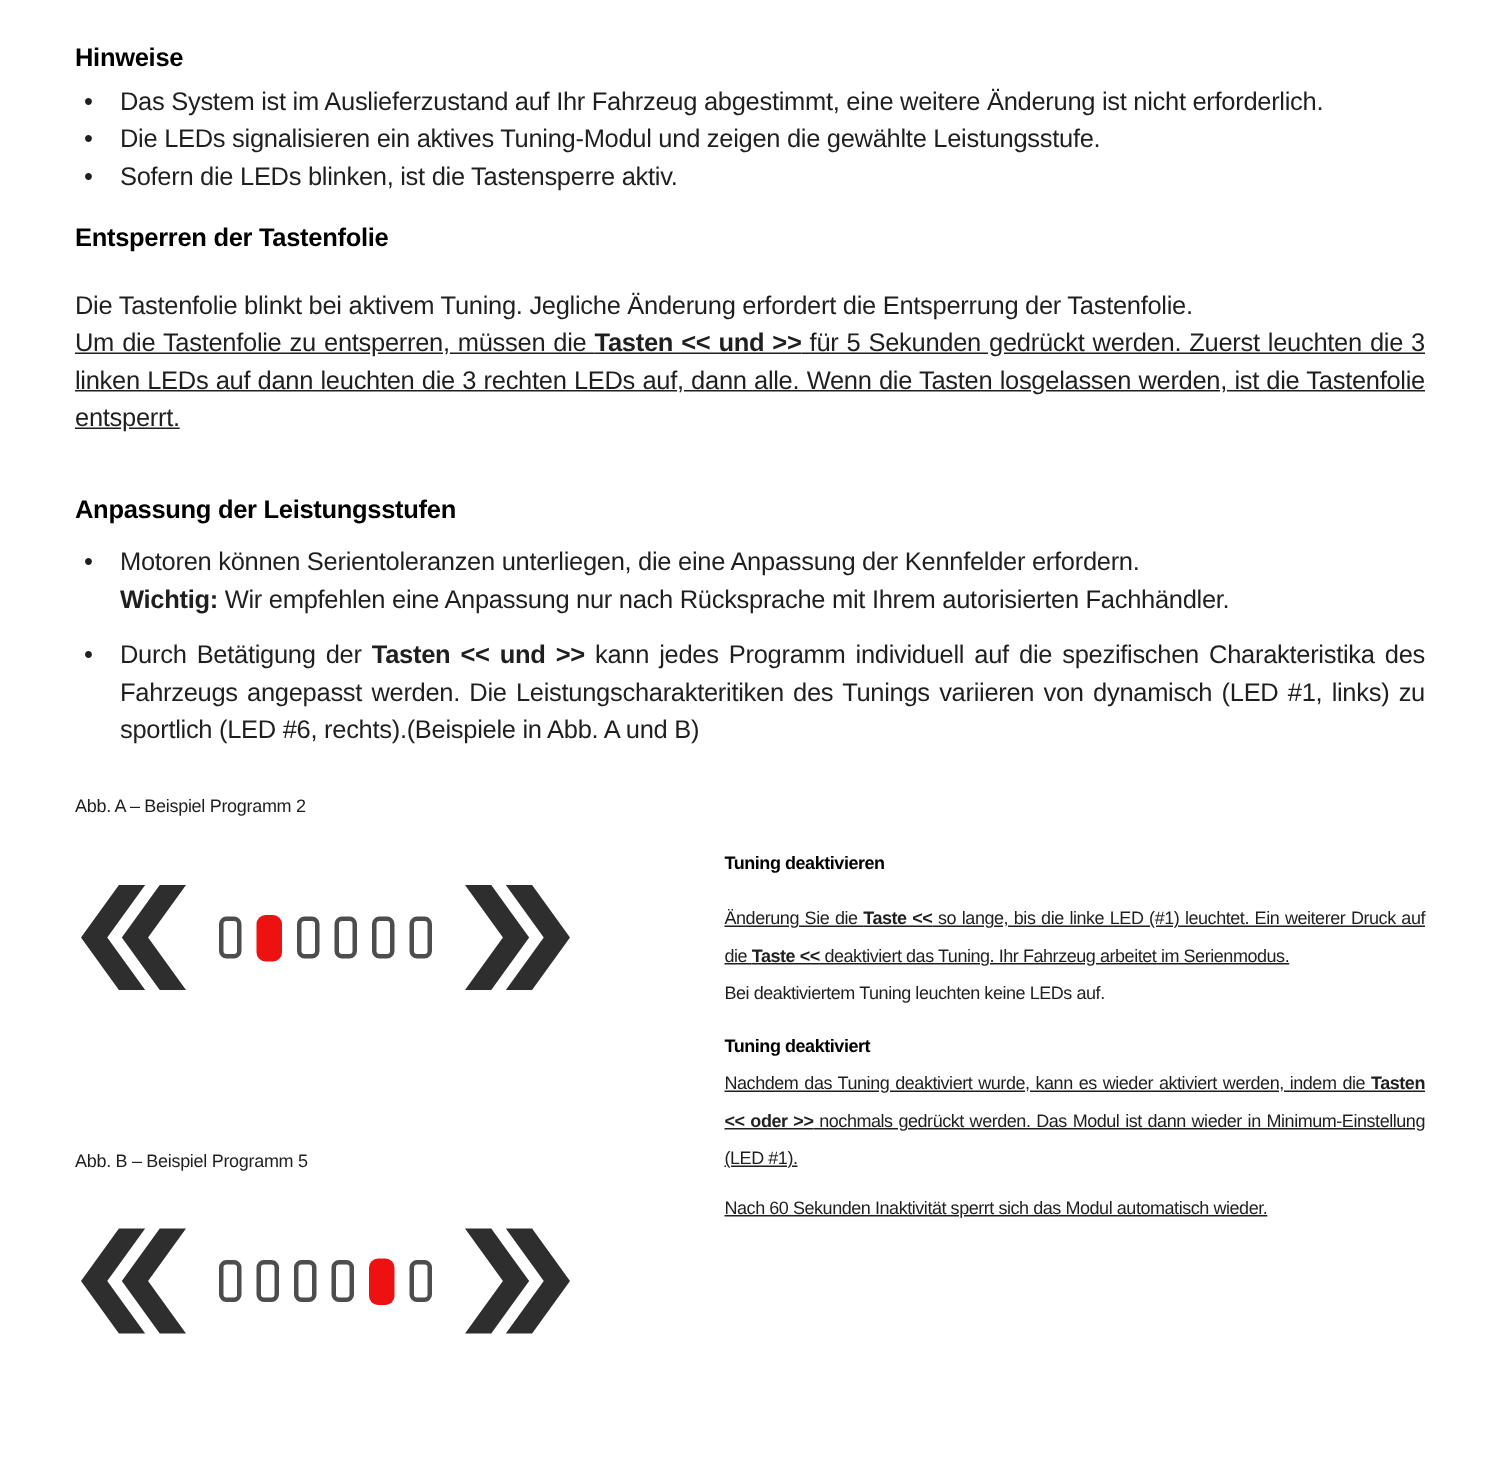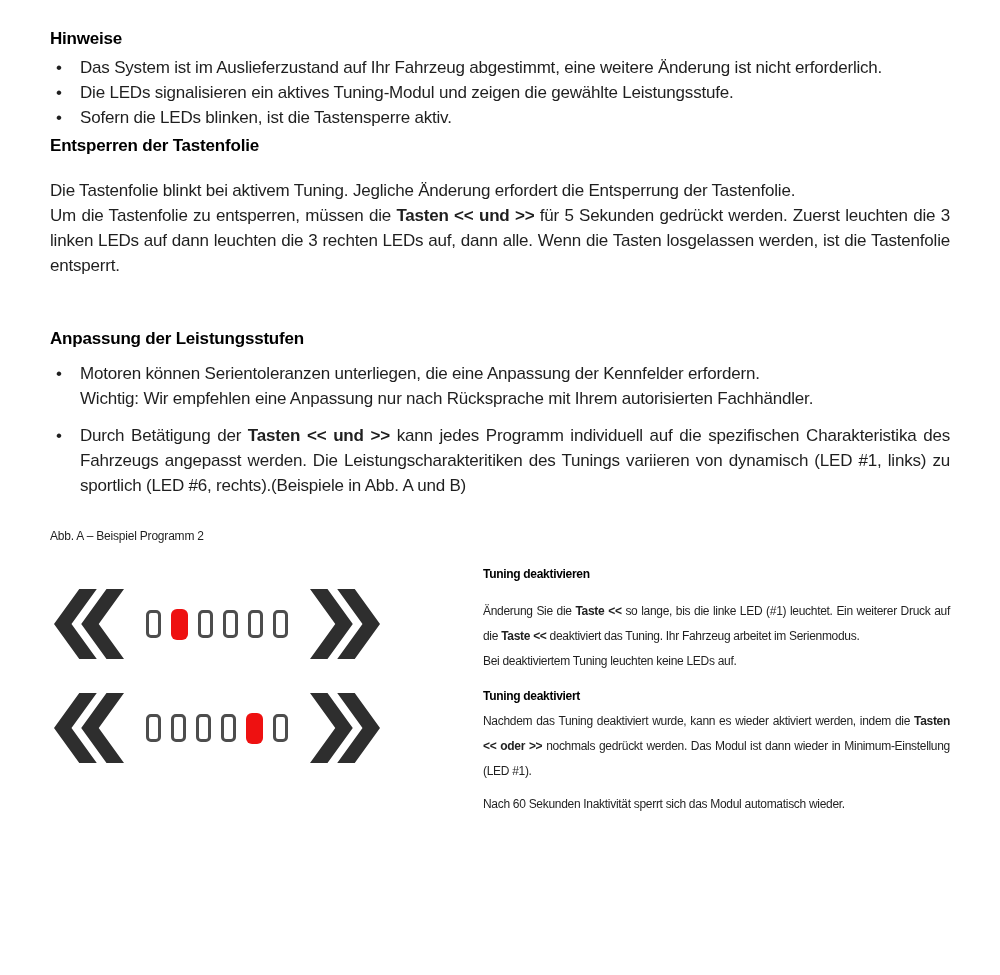--- a/index.html
+++ b/index.html
@@ -6,31 +6,31 @@
   html,body { background:#fff; }
   body {
     width:1000px; height:975px;
     font-family:"Liberation Sans", sans-serif;
     color:var(--text,#1f1f1f);
     background:var(--page_bg,#ffffff);
   }
   .page { width:1000px; height:975px; padding:26px 50px 0 50px; overflow:hidden; background:var(--page_bg,#ffffff); }
   .main { font-size:17px; line-height:25px; letter-spacing:-0.2px; }
   .hd { font-weight:bold; color:var(--heading,#000); }
-  .just { text-align:justify; }
+  .just { text-align:justify;text-decoration:underline; }
 
   .bullets { margin-top:4px; }
   .bullet-row { display:flex; }
   .bullet-row + .bullet-row { margin-top:0; }
   .bullet-dot { width:30px; padding-left:6px; flex:none; }
   .bullet-text { flex:1; text-align:justify; }
 
-  .h-entsperren { margin-top:3px; }
+  .h-entsperren { margin-top:16px; }
   .p-block { margin-top:20px; }
-  .h-anpassung { margin-top:48px; }
+  .h-anpassung { margin-top:36px; }
   .anp-bullets { margin-top:10px; }
   .anp-bullets .bullet-row + .bullet-row { margin-top:12px; }
 
   .columns { display:flex; margin-top:26px; }
   .col-left { width:433px; flex:none; }
   .col-right { width:467px; flex:none; padding-top:38px; font-size:12px; line-height:25px; letter-spacing:-0.3px; }
 
   .fig-label { font-size:12px; }
   .figure { display:flex; align-items:center; gap:22px; margin-left:4px; }
   .fig-a { margin-top:38px; }
@@ -78,21 +78,21 @@
     <div class="p-block">
       <div><span>Die Tastenfolie blinkt bei aktivem Tuning. Jegliche Änderung erfordert die Entsperrung der Tastenfolie.</span></div>
       <div class="just"><span>Um die Tastenfolie zu entsperren, müssen die </span><span style="font-weight: bold;">Tasten &lt;&lt; und &gt;&gt;</span><span> für 5 Sekunden gedrückt werden. Zuerst leuchten die 3 linken LEDs auf dann leuchten die 3 rechten LEDs auf, dann alle. Wenn die Tasten losgelassen werden, ist die Tastenfolie entsperrt.</span></div>
     </div>
 
     <div class="hd h-anpassung">Anpassung der Leistungsstufen</div>
 
     <div class="bullets anp-bullets">
       <div class="bullet-row">
         <span class="bullet-dot">•</span>
-        <div class="bullet-text"><span>Motoren können Serientoleranzen unterliegen, die eine Anpassung der Kennfelder erfordern.</span><br><span style="font-weight: normal;">Wichtig:</span><span> Wir empfehlen eine Anpassung nur nach Rücksprache mit Ihrem autorisierten Fachhändler.</span></div>
+        <div class="bullet-text"><span>Motoren können Serientoleranzen unterliegen, die eine Anpassung der Kennfelder erfordern.</span><br><span style="font-weight: bold;">Wichtig:</span><span> Wir empfehlen eine Anpassung nur nach Rücksprache mit Ihrem autorisierten Fachhändler.</span></div>
       </div>
       <div class="bullet-row">
         <span class="bullet-dot">•</span>
         <div class="bullet-text"><span>Durch Betätigung der </span><span style="font-weight: bold;">Tasten &lt;&lt; und &gt;&gt;</span><span> kann jedes Programm individuell auf die spezifischen Charakteristika des Fahrzeugs angepasst werden. Die Leistungscharakteritiken des Tunings variieren von dynamisch (LED #1, links) zu sportlich (LED #6, rechts).(Beispiele in Abb. A und B)</span></div>
       </div>
     </div>
 
     <div class="columns">
 
       <div class="col-left">
@@ -114,20 +114,21 @@
               <div class="led"></div>
             </div>
           <span class="chevron">
             <svg viewBox="0 0 72 72" xmlns="http://www.w3.org/2000/svg">
               <path fill="currentColor" d="M46 0 L72 36 L46 72 L28 72 L54 36 L28 0 Z"></path>
               <path fill="currentColor" d="M18 0 L44 36 L18 72 L0 72 L26 36 L0 0 Z"></path>
             </svg>
           </span>
         </div>
 
+        <div class="fig-label label-b">Abb. B – Beispiel Programm 5</div>
 
         <div class="figure fig-b">
           <span class="chevron">
             <svg viewBox="0 0 72 72" xmlns="http://www.w3.org/2000/svg">
               <path fill="currentColor" d="M26 0 L0 36 L26 72 L44 72 L18 36 L44 0 Z"></path>
               <path fill="currentColor" d="M54 0 L28 36 L54 72 L72 72 L46 36 L72 0 Z"></path>
             </svg>
           </span>
           <div class="led-row">
               <div class="led"></div>

